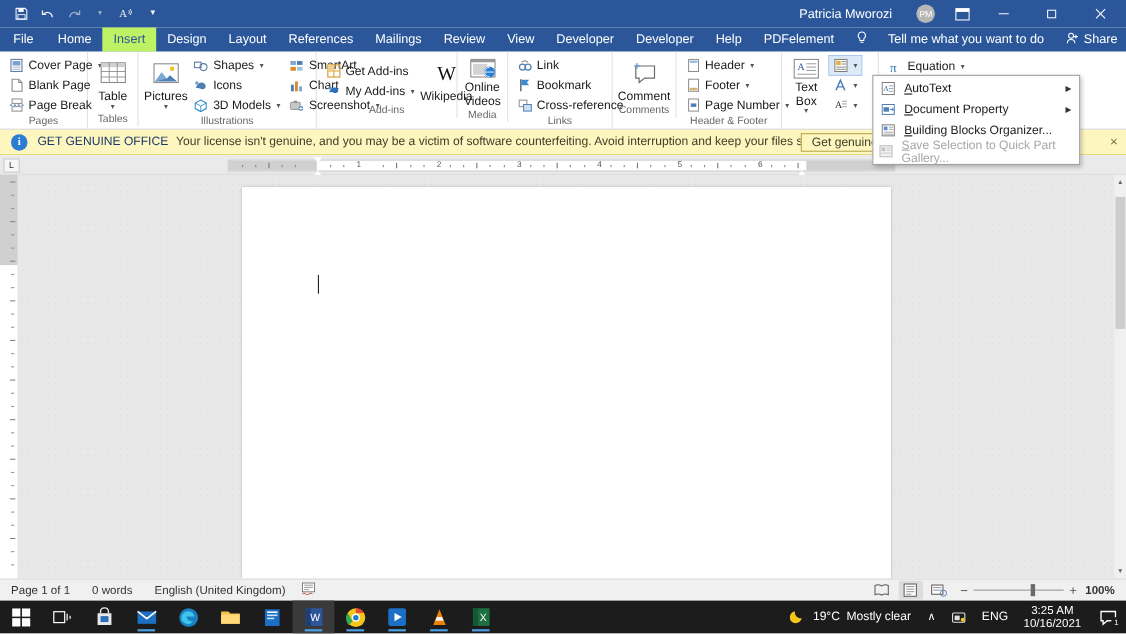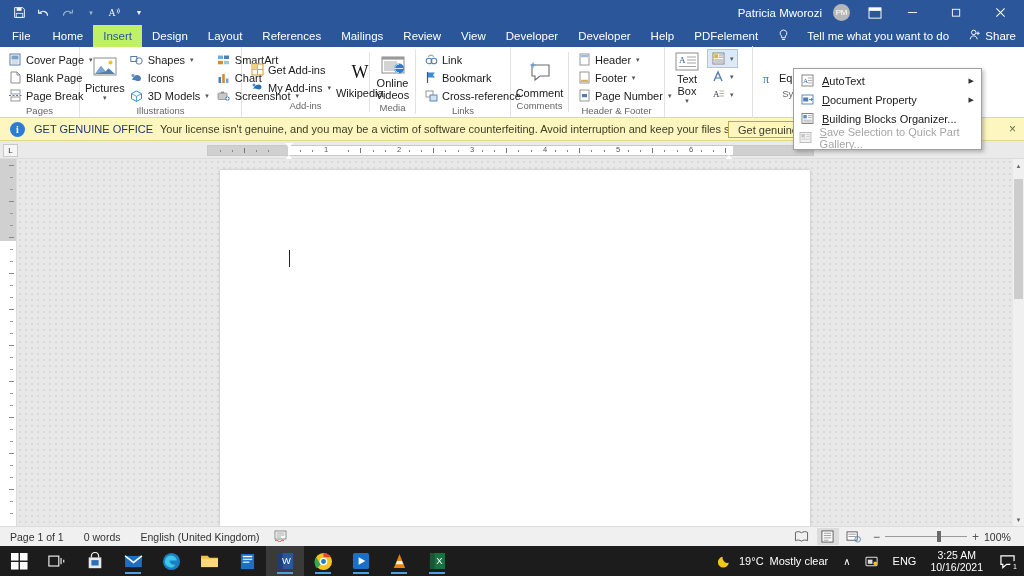--- a/index.html
+++ b/index.html
@@ -24,21 +24,21 @@
   }
   .qat-btn.dim { opacity: .55; }
   .qat-btn svg { display:block; }
   .title-text {
     position: absolute; left: 0; right: 0; text-align: center;
     font-size: 11.5px; color: #fff; pointer-events: none;
   }
   .title-right {
     margin-left: auto; display: flex; align-items: center; height: 25px; padding-right: 2px;
   }
-  .user-name { font-size: 11.5px; color: #fff; margin-right: 11px; }
+  .user-name { font-size: 11.5px; color: #fff; margin-right: 22px; }
   .avatar {
     width: 17px; height: 17px; border-radius: 50%;
     background: #b7b7b7; color: #fff; font-size: 8px;
     display: flex; align-items: center; justify-content: center;
     margin-right: 10px; letter-spacing: -.2px;
   }
   .ribbon-opt { width: 30px; height: 25px; display:flex; align-items:center; justify-content:center; }
   .wbtn {
     width: 44px; height: 25px; display: flex; align-items: center; justify-content: center;
     color: #fff; font-size: 12px;
@@ -61,21 +61,21 @@
   }
   .share {
     margin-left: auto; margin-right: 8px; display: flex; align-items: center; gap: 4px;
     font-size: 11.5px; color: #fff; height: 22px;
   }
 
   
   .ribbon {
     position: absolute; top: 47px; left: 0; width: 1024px; height: 71px;
     background: #fff; border-bottom: 1px solid #d4d4d4;
-    display: flex; align-items: center;
+    display: flex; align-items: flex-start;
   }
   .rgroup {
     position: relative; display: flex; flex-direction: column;
     padding: 3px 5px 0 5px; border-right: 1px solid #e2e2e2;
   }
   .rgroup-body { flex: 1; display: flex; align-items: flex-start; gap: 2px; }
   .rgroup-label {
     text-align: center; font-size: 9.5px; color: #666; height: 13px; line-height: 13px;
   }
   .smallcol { display: flex; flex-direction: column; justify-content: flex-start; gap: 1px; padding-top:1px;}
@@ -184,21 +184,21 @@
     background: #f0f0f0; border-top: 1px solid #dcdcdc;
     display: flex; align-items: center; font-size: 10.5px; color: #333;
   }
   .sb-item { padding: 0 10px; white-space: nowrap; }
   .sb-right { margin-left: auto; display: flex; align-items: center; gap: 4px; padding-right: 8px; }
   .viewbtn { width: 22px; height: 17px; display: flex; align-items: center; justify-content: center; }
   .viewbtn.active { background: #dcdcdc; }
   .zoomslider { display: flex; align-items: center; gap: 5px; margin-left: 4px; }
   .ztrack { position: relative; width: 82px; height: 1px; background: #9a9a9a; }
   .zthumb { position: absolute; left: 52px; top: -5px; width: 4px; height: 11px; background: #6a6a6a; }
-  .zpct { width: 32px; text-align: left; }
+  .zpct { width: 32px; text-align: center; font-weight: bold; }
 
   
   .taskbar {
     position: absolute; bottom: 0; left: 0; width: 1024px; height: 30px;
     background: #1c1c1c; display: flex; align-items: center;
   }
   .tb-icon {
     width: 38px; height: 30px; display: flex; align-items: center; justify-content: center;
     position: relative;
   }
@@ -353,20 +353,39 @@
                 <line x1="0" y1="6.5" x2="13" y2="6.5" stroke="#5b7da8" stroke-width="1.1" stroke-dasharray="2 1.5"></line>
               </svg>
             </span>
           <span>Page Break</span>
         </div>
       </div>
     </div>
     <div class="rgroup-label">Pages</div>
   </div>
 
+  <div class="rgroup" style="width:46px">
+    <div class="rgroup-body" style="justify-content:center">
+      <div class="bigbtn">
+        <span class="bi">
+          <svg width="26" height="24" viewBox="0 0 26 24">
+              <rect x="2" y="2" width="22" height="18" fill="#fff" stroke="#8c8c8c" stroke-width="1"></rect>
+              <rect x="2" y="2" width="22" height="4" fill="#cfcfcf"></rect>
+              <line x1="2" y1="10" x2="24" y2="10" stroke="#8c8c8c" stroke-width=".8"></line>
+              <line x1="2" y1="15" x2="24" y2="15" stroke="#8c8c8c" stroke-width=".8"></line>
+              <line x1="9.3" y1="2" x2="9.3" y2="20" stroke="#8c8c8c" stroke-width=".8"></line>
+              <line x1="16.6" y1="2" x2="16.6" y2="20" stroke="#8c8c8c" stroke-width=".8"></line>
+            </svg>
+        </span>
+        <span class="bl">Table</span>
+        <span class="bc">▾</span>
+      </div>
+    </div>
+    <div class="rgroup-label">Tables</div>
+  </div>
 
   <div class="rgroup" style="width:162px">
     <div class="rgroup-body">
       <div class="bigbtn">
         <span class="bi">
           <svg width="26" height="22" viewBox="0 0 26 22">
               <rect x="2" y="2" width="22" height="17" fill="#fff" stroke="#8c8c8c" stroke-width="1"></rect>
               <circle cx="18.5" cy="6.5" r="2" fill="#f3c11a"></circle>
               <path d="M3 18l6-8 4.5 5.5 3-3.2L23 18z" fill="#4d7fb5"></path>
               <path d="M3 18l6-8 4.5 5.5z" fill="#7ba7d4"></path>

